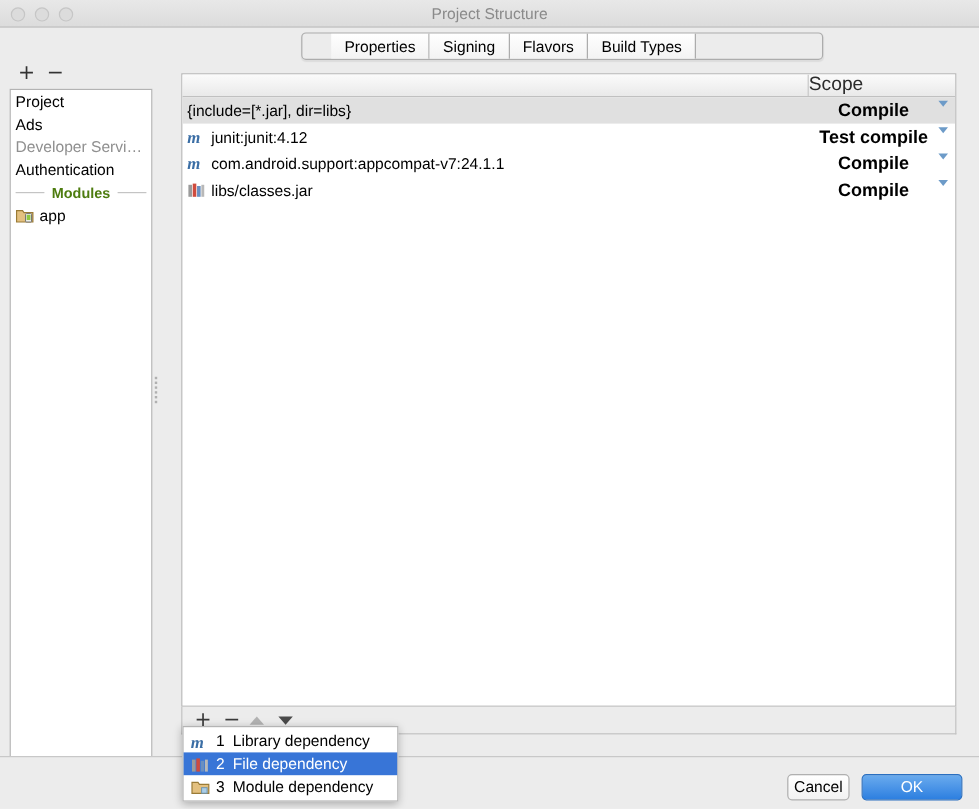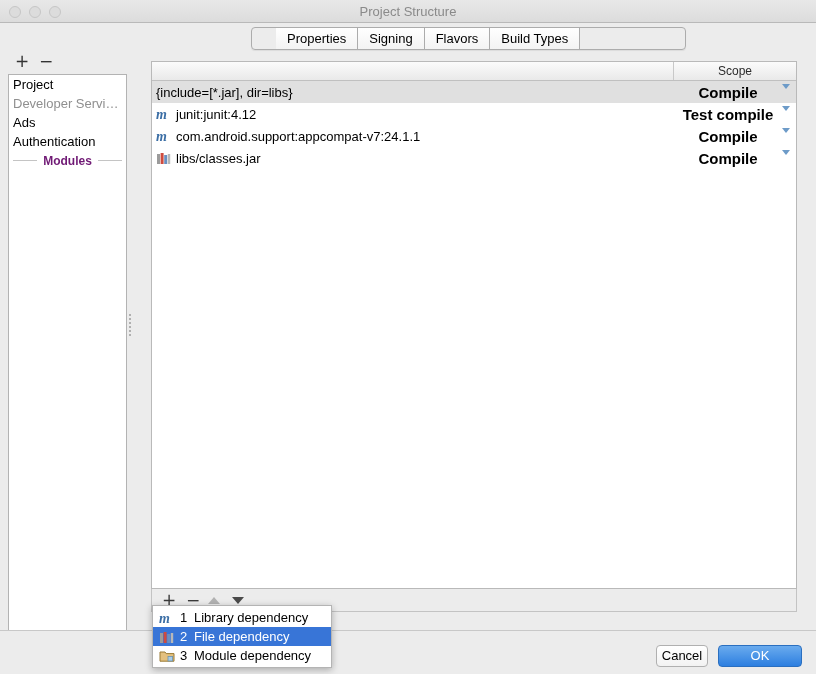--- a/index.html
+++ b/index.html
@@ -127,21 +127,21 @@
   .sb-item.muted { color: #8f8f8f; }
   .sb-item.selected {
     background: #3875d7;
     color: #fff;
   }
   .sb-sep {
     height: 19px;
     display: flex;
     align-items: center;
     font-size: 12px;
-    color: #701a75;
+    color: #4d7c0f;
     font-weight: bold;
     padding: 0 4px;
     cursor: default;
   }
   .sb-sep .rule {
     flex: 1;
     height: 1px;
     background: #c4c4c4;
   }
   .sb-sep .sep-text { padding: 0 6px; }
@@ -182,22 +182,22 @@
   }
   #table-header {
     display: flex;
     height: 19px;
     background: linear-gradient(to bottom, #fbfbfb 0%, #e9e9e9 100%);
     border-bottom: 1px solid #c0c0c0;
     box-sizing: border-box;
   }
   .th {
     line-height: 18px;
-    font-size: 12px;
-    text-align: center;
+    font-size: 16px;
+    text-align: left;
     color: #2b2b2b;
     box-sizing: border-box;
     cursor: default;
   }
   .th.col-dep { flex: 1; border-right: 1px solid #c8c8c8; }
   .th.col-scope { width: 122px; }
 
   .row {
     display: flex;
     height: 22px;
@@ -384,33 +384,43 @@
 
 <div id="sidebar">
   <div id="sidebar-toolbar">
     <span class="sb-btn" id="sb-add">+</span>
     <span class="sb-btn" id="sb-rem">−</span>
   </div>
   <div id="sidebar-list">
       <div class="sb-item">
         <span>Project</span>
       </div>
+      <div class="sb-item">
+        <span>Ads</span>
+      </div>
       <div class="sb-item muted">
         <span>Developer Servi…</span>
-      </div>
-      <div class="sb-item">
-        <span>Ads</span>
       </div>
       <div class="sb-item">
         <span>Authentication</span>
       </div>
       <div class="sb-sep">
         <span class="rule"></span>
         <span class="sep-text">Modules</span>
         <span class="rule"></span>
+      </div>
+      <div class="sb-item">
+        <span class="sb-icon">
+          <svg width="16" height="14" viewBox="0 0 16 14">
+            <path d="M0.8 2.6 h5 l1.2 1.6 H14.4 V12 H0.8 Z" fill="#e3c07f" stroke="#9a7b36" stroke-width="1"></path>
+            <rect x="8.3" y="5" width="5" height="7" rx="0.8" fill="#f4f4f4" stroke="#6d6d6d" stroke-width="0.8"></rect>
+            <rect x="9.2" y="6" width="3.2" height="4.4" fill="#8ec63f"></rect>
+          </svg>
+        </span>
+        <span>app</span>
       </div>
     </div>
 </div>
 
 <div id="splitter-grip">
   <i></i>
     <i></i>
     <i></i>
     <i></i>
     <i></i>

